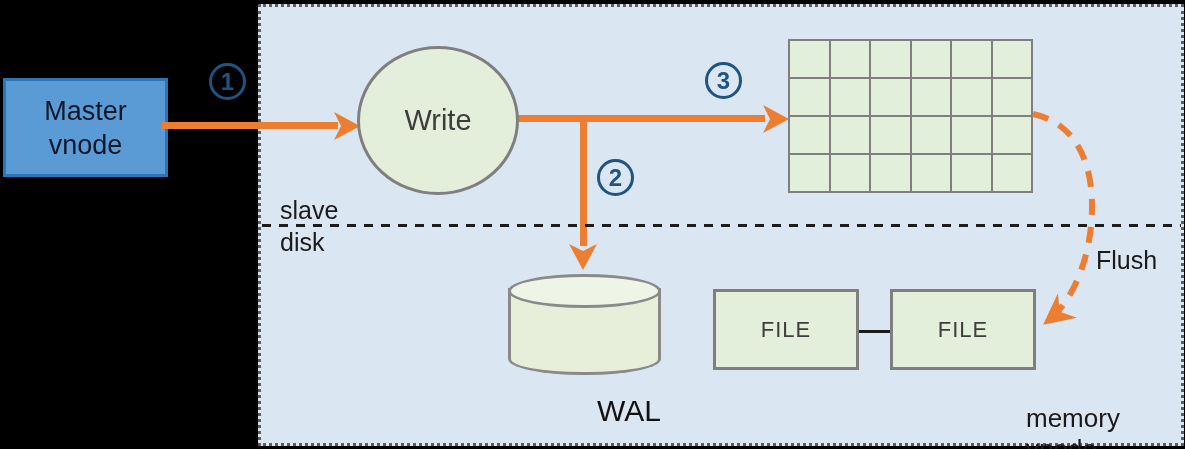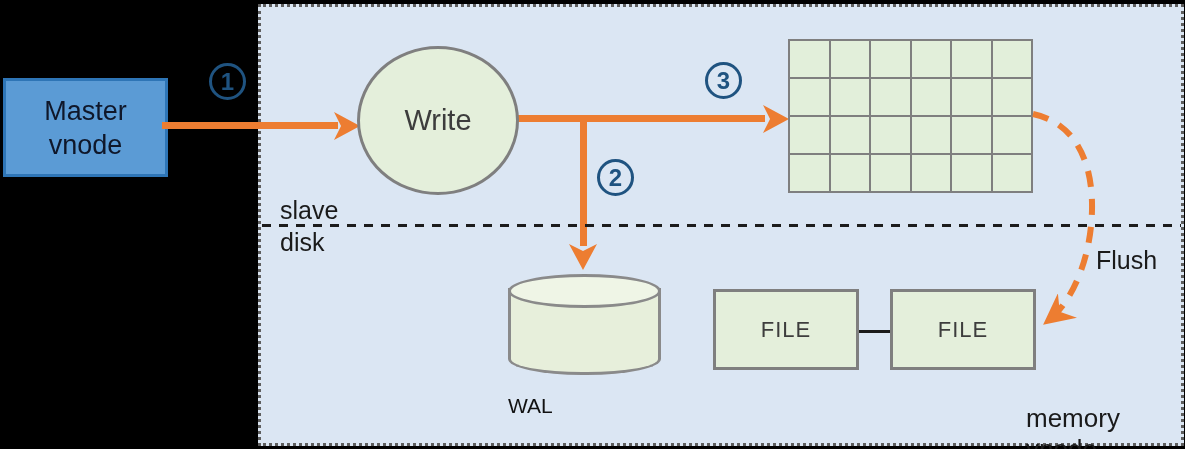--- a/index.html
+++ b/index.html
@@ -86,21 +86,21 @@
     position: absolute; left: 508px; top: 288px; width: 147px; height: 84px;
     background: #e7efdb; border: 3px solid #8a8a8a; border-top: none;
     border-radius: 0 0 74px 74px / 0 0 16px 16px;
   }
   .wal-top {
     position: absolute; left: 508px; top: 274px; width: 147px; height: 28px;
     background: #eff5e6; border: 3px solid #8a8a8a; border-radius: 50%;
   }
   .wal-label {
     position: absolute; left: 508px; top: 394px; width: 153px;
-    text-align: left; font-size: 21px; color: #111;
+    text-align: right; font-size: 30px; color: #111;
   }
 
   
   .file-node {
     position: absolute; top: 289px; width: 140px; height: 75px;
     background: #e4efdb; border: 3px solid #7f7f7f;
     display: flex; align-items: center; justify-content: center;
     color: #3d3d3d; font-size: 22px; letter-spacing: 1px;
   }
   .file-1 { left: 713px; }

